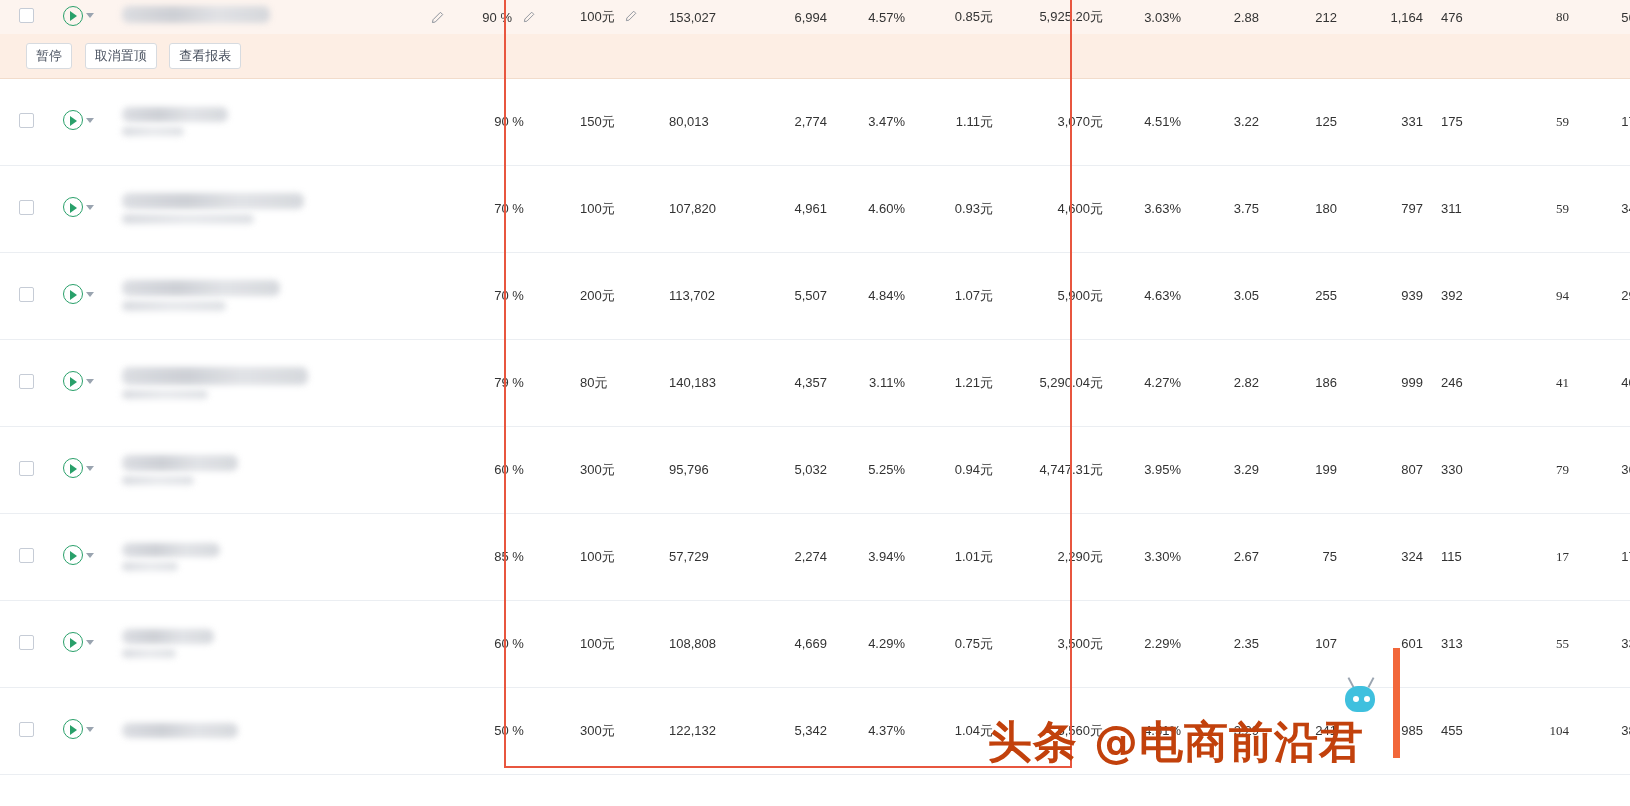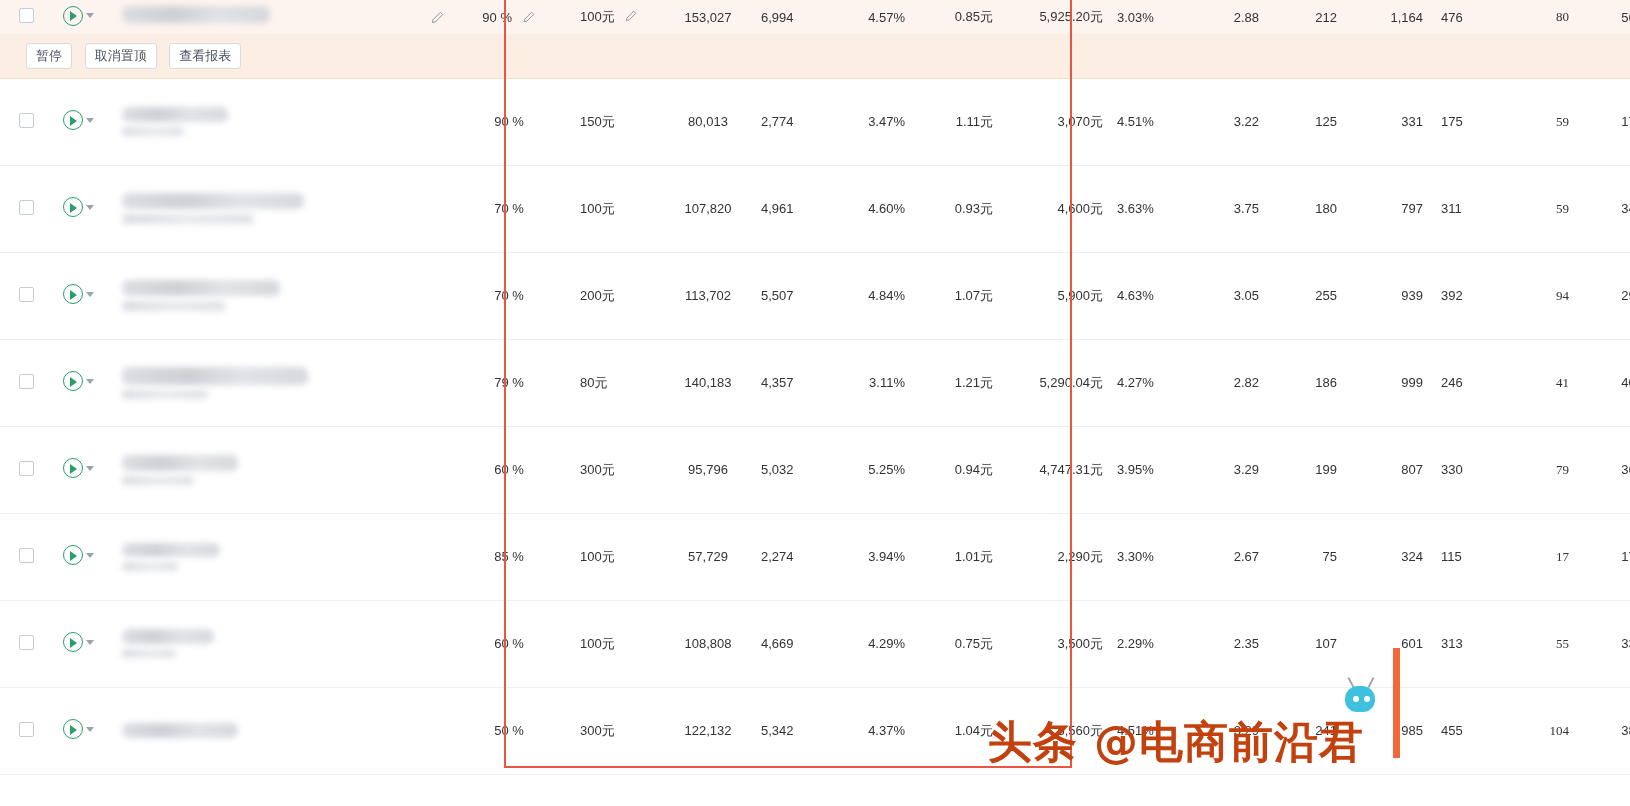--- a/index.html
+++ b/index.html
@@ -32,26 +32,26 @@
     height: 87px;
   }
   .row-highlight td { background: #fdf4ef; border-bottom: none; }
   .row-action td { background: #fdeee4; border-bottom: 1px solid #f2dccb; height: 44px; }
 
   
   .c-check   { width: 52px;  text-align: center; }
   .c-play    { width: 52px;  text-align: center; }
   .c-pct     { width: 110px; text-align: center; }
   .c-bid     { width: 105px; text-align: left;   padding-left: 16px !important; }
-  .c-num     { width: 92px;  text-align: center;  padding-right: 14px !important; }
-  .c-num2    { width: 80px;   padding-right: 14px !important; }
+  .c-num     { width: 92px;  text-align: left;  padding-right: 14px !important; }
+  .c-num2    { width: 80px;  text-align: right;  padding-right: 14px !important; }
   .c-num3    { width: 78px;  text-align: right;  padding-right: 14px !important; }
   .c-num4    { width: 88px;  text-align: right;  padding-right: 14px !important; }
   .c-num5    { width: 110px; text-align: right;  padding-right: 14px !important; }
-  .c-num6    { width: 80px;  text-align: left;  padding-right: 16px !important; }
+  .c-num6    { width: 80px;  text-align: right;  padding-right: 16px !important; }
   .c-n7      { width: 80px;  text-align: right;  padding-right: 18px !important; }
   .c-n8      { width: 78px;  text-align: right;  padding-right: 18px !important; }
   .c-n9      { width: 86px;  text-align: right;  padding-right: 18px !important; }
   .c-n10     { width: 76px;  text-align: left;  padding-right: 18px !important; }
   .c-n11     { width: 70px;  text-align: right;  padding-right: 18px !important; font-family: Liberation Serif, serif; }
   .c-n12     { width: 78px;  text-align: right;  padding-right: 22px !important; }
 
   
   .cbx {
     display: inline-block;

